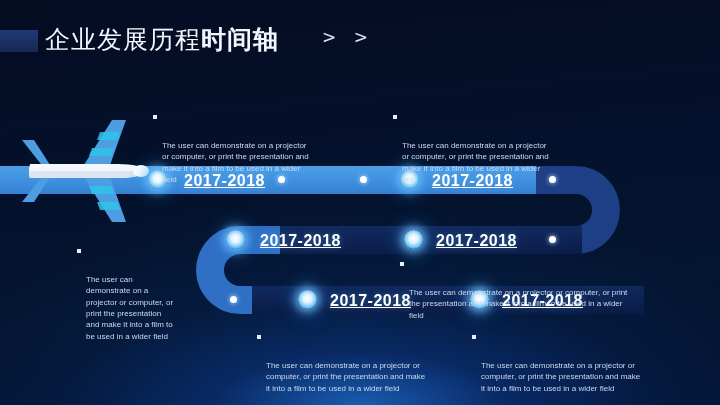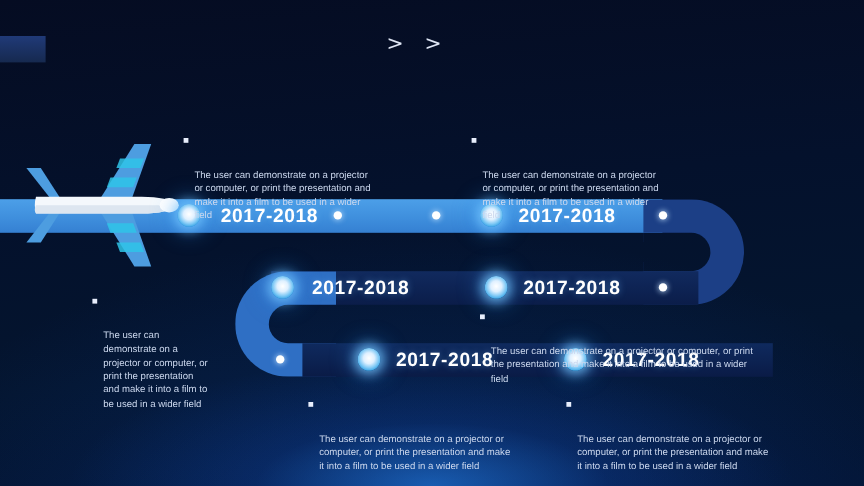--- a/index.html
+++ b/index.html
@@ -110,20 +110,21 @@
 
   
   .year {
     position: absolute;
     font-size: 16px;
     font-weight: bold;
     color: #ffffff;
     letter-spacing: 0.5px;
     white-space: nowrap;
     text-shadow: 0 0 6px rgba(110,190,255,0.45);
+    text-decoration: underline;
   }
 
   
   .blurb {
     position: absolute;
     font-size: 8px;
     line-height: 1.42;
     color: #ccd8ee;
   }
   .blurb .bullet {
@@ -137,20 +138,21 @@
   
   .plane { position: absolute; left: 8px; top: 118px; }
 </style>
 </head>
 <body>
 
 <div id="slide">
 
   <div class="header">
     <div class="hdr-chip"></div>
+    <div class="hdr-title"><span>企业发展历程</span><span class="bold">时间轴</span></div>
     <div class="hdr-arrows">&gt; &gt;</div>
   </div>
 
   <div class="track bar-top"></div>
   <div class="track turn-right-1"></div>
   <div class="track bar-mid"></div>
   <div class="track turn-left-1"></div>
   <div class="track bar-bot"></div>
 
   <div class="plane">

